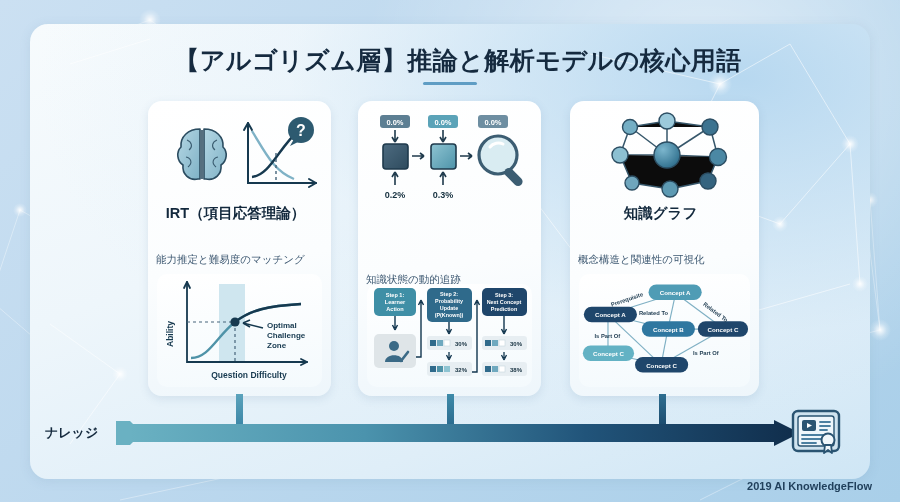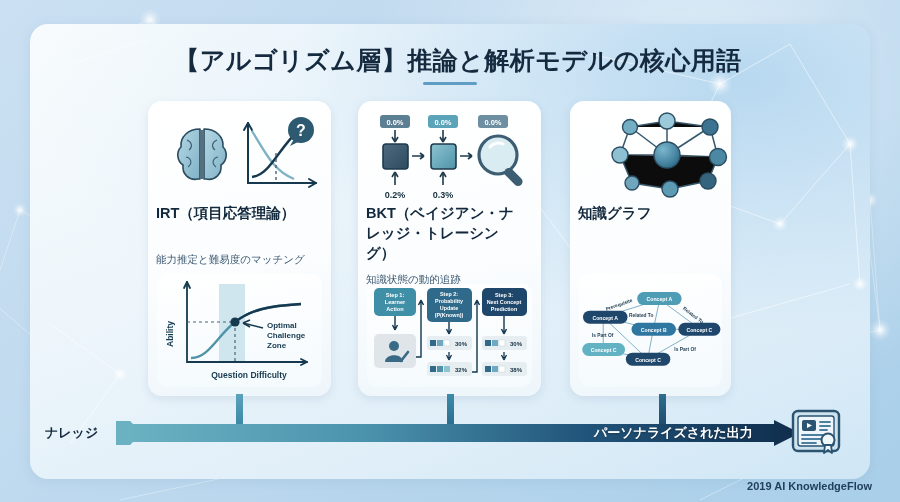--- a/index.html
+++ b/index.html
@@ -71,32 +71,33 @@
     position: absolute;
     top: 101px;
     width: 183px;
     height: 295px;
     border-radius: 14px;
     background: linear-gradient(170deg, #ffffff 0%, #fbfdfe 55%, #eef6fb 100%);
     box-shadow: 0 3px 10px rgba(70,110,150,0.13);
   }
   #card-irt { left: 148px; }
   #card-bkt { left: 358px; text-decoration: underline; }
-  #card-kg  { left: 570px; width: 161px; }
+  #card-kg  { left: 570px; width: 189px; }
 
   .card-icon {
     position: absolute;
     top: 8px;
     left: 0; right: 0;
     height: 92px;
   }
   .card-title {
     position: absolute;
     left: 8px; right: 16px;
     top: 102px;
+    text-align: center;
     font-size: 14.5px;
     font-weight: bold;
     color: #12283c;
     line-height: 1.38;
   }
   .card-sub {
     position: absolute;
     left: 8px; right: 8px;
     text-align: left;
     font-size: 10.5px;
@@ -347,21 +348,20 @@
         <text x="85" y="89" text-anchor="middle">0.3%</text>
       </g>
 
       <g transform="translate(118,24)">
         <circle cx="22" cy="22" r="19" fill="#d9ecf2" stroke="#3c5d72" stroke-width="3.2"></circle>
         <path d="M14 14 C17 10 23 9 27 11" stroke="#ffffff" stroke-width="3" fill="none" stroke-linecap="round"></path>
         <rect x="33" y="33" width="9" height="22" rx="4.5" transform="rotate(-45 37.5 44)" fill="#3c5d72"></rect>
       </g>
     </svg>
 
-    <div class="card-title">BKT（ベイジアン・ナレッジ・トレーシング）</div>
     <div class="card-sub">知識状態の動的追跡</div>
 
     <div class="card-figure">
       <svg viewBox="0 0 165 103" width="100%" height="100%">
 
         <g>
           <rect x="7" y="4" width="42" height="28" rx="5" fill="#3f8fa6"></rect>
           <text x="28" y="13" text-anchor="middle" font-family="Liberation Sans, sans-serif" font-size="5.6" font-weight="bold" fill="#ffffff">
             <tspan x="28" dy="0">Step 1:</tspan><tspan x="28" dy="7">Learner</tspan><tspan x="28" dy="7">Action</tspan>
           </text>
@@ -453,20 +453,21 @@
         <circle cx="148" cy="48" r="8.5" fill="#4b88a4"></circle>
         <circle cx="62" cy="74" r="7" fill="#6fa6bd"></circle>
         <circle cx="100" cy="80" r="8" fill="#5d9ab3"></circle>
         <circle cx="138" cy="72" r="8" fill="#35647f"></circle>
       </g>
     </svg>
 
     <div class="card-title">
       <span>知識グラフ</span><br>
     </div>
+    <div class="card-sub">概念構造と関連性の可視化</div>
 
     <div class="card-figure">
       <svg viewBox="0 0 177 113" width="100%" height="100%">
         <g stroke="#7fb0c4" stroke-width="1.2" fill="none">
           <path d="M100 18 L30 40"></path>
             <path d="M100 18 L150 55"></path>
             <path d="M100 18 L92 55"></path>
           <path d="M30 40 L92 55"></path>
             <path d="M30 40 L30 80"></path>
             <path d="M30 40 L85 92"></path>
@@ -511,21 +512,20 @@
         <stop offset="35%" stop-color="#4b93ad"></stop>
         <stop offset="68%" stop-color="#21547a"></stop>
         <stop offset="100%" stop-color="#102d4b"></stop>
       </linearGradient>
     </defs>
     <path d="M86 1 L100 1 L112 13 L100 25 L86 25 Z" fill="#6ab1c2"></path>
     <path d="M100 4 L744 4 L744 0 L770 13 L744 26 L744 22 L100 22 Z" fill="url(#bandG)"></path>
   </svg>
 
   <div class="caption-in">ナレッジ</div>
-  <div class="caption-out">パーソナライズされた出力</div>
 
   <svg class="cert-icon" viewBox="0 0 52 48">
     <rect x="3" y="3" width="46" height="40" rx="5" fill="#cfe3ef" stroke="#2a5472" stroke-width="2.4"></rect>
     <rect x="8" y="8" width="36" height="30" rx="2.5" fill="#eef6fb" stroke="#2a5472" stroke-width="1.4"></rect>
     <rect x="12" y="12" width="14" height="11" rx="2" fill="#2a5472"></rect>
     <path d="M17 15 L22 17.5 L17 20 Z" fill="#ffffff"></path>
     <g stroke="#4b7fa0" stroke-width="1.8" stroke-linecap="round">
       <path d="M30 14 H40"></path>
         <path d="M30 18 H40"></path>
         <path d="M30 22 H37"></path>

